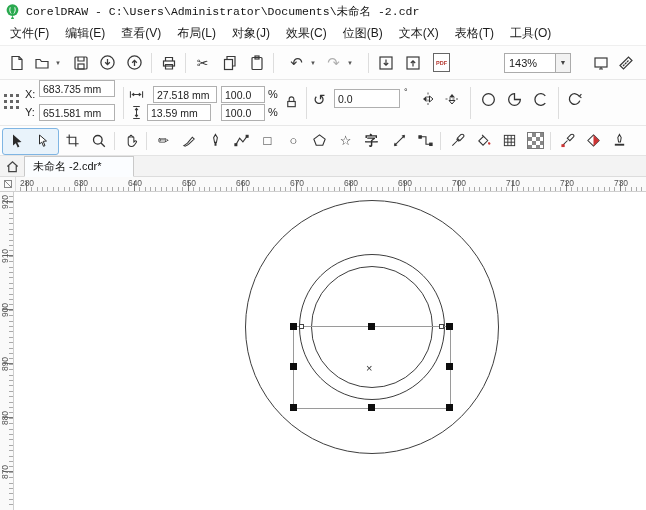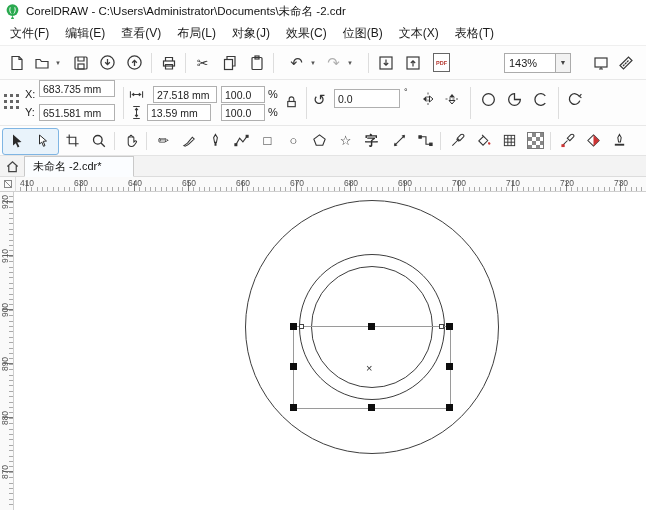--- a/index.html
+++ b/index.html
@@ -1,18 +1,18 @@
 <!DOCTYPE html>
 <html><head>
 <meta charset="utf-8">
 <style>
   html,body{margin:0;padding:0;background:#ddd;}
   .app{position:relative;width:646px;height:510px;background:#fff;font-family:"Liberation Sans",sans-serif;overflow:hidden;-webkit-font-smoothing:antialiased;}
   .titlebar{position:absolute;top:0;left:0;width:100%;height:22px;display:flex;align-items:center;gap:6px;padding-left:5px;box-sizing:border-box;background:#fff;}
-  .title-text{font-size:11.5px;color:#121212;white-space:nowrap;}
+  .title-text{font-size:11.5px;color:#121212;white-space:nowrap;font-family:Liberation Mono, monospace;}
   .menubar{position:absolute;top:22px;left:0;width:100%;height:24px;display:flex;align-items:center;background:#fff;border-bottom:1px solid #efefef;box-sizing:border-box;padding-left:2px;}
   .menu-item{font-size:12px;color:#1c1c1c;padding:3px 8px;cursor:default;}
   .toolbar{position:absolute;top:46px;left:0;width:100%;height:34px;display:flex;align-items:center;background:#fdfdfd;border-bottom:1px solid #e8e8e8;box-sizing:border-box;padding:0 4px;}
   .tbtn{width:25px;height:25px;display:flex;align-items:center;justify-content:center;color:#3a3a3a;flex:0 0 auto;}
   .tbtn.disabled{opacity:.4;}
   .caret{font-size:6px;color:#555;width:8px;text-align:center;flex:0 0 auto;}
   .vsep{width:1px;height:20px;background:#ddd;margin:0 4px;flex:0 0 auto;}
   .pdf-badge{border:1px solid #666;width:15px;height:17px;display:flex;align-items:center;justify-content:center;background:#fff;}
   .pdf-badge span{font-size:5.5px;font-weight:bold;color:#b3342c;}
   .zoom-combo{display:flex;align-items:center;margin-left:6px;flex:0 0 auto;padding-left:44px;}
@@ -73,20 +73,21 @@
   <div class="menubar">
     <span class="menu-item">文件(F)</span>
     <span class="menu-item">编辑(E)</span>
     <span class="menu-item">查看(V)</span>
     <span class="menu-item">布局(L)</span>
     <span class="menu-item">对象(J)</span>
     <span class="menu-item">效果(C)</span>
     <span class="menu-item">位图(B)</span>
     <span class="menu-item">文本(X)</span>
     <span class="menu-item">表格(T)</span>
+    <span class="menu-item">工具(O)</span>
   </div>
 
   <div class="toolbar">
     <div class="tbtn">
         <svg width="16" height="16" viewBox="0 0 16 16" fill="none" stroke="#3a3a3a" stroke-width="1.2">
           <path d="M3 1.5 h7 l3 3 V14.5 H3 Z"></path>
           <path d="M10 1.5 v3 h3"></path>
         </svg>
       </div>
     <div class="tbtn">
@@ -394,21 +395,21 @@
 
   <div class="hruler">
     <div class="hruler-ticks"></div>
   </div>
   <div class="ruler-corner">
     <svg width="10" height="10" viewBox="0 0 10 10" fill="none" stroke="#888" stroke-width="1">
         <rect x="1.5" y="1.5" width="7" height="7"></rect>
         <path d="M1.5 1.5 L8.5 8.5"></path>
       </svg>
   </div>
-  <span class="hlabel" style="left:17px">410</span>
+  <span class="hlabel" style="left:17px">280</span>
   <span class="hlabel" style="left:71px">630</span>
   <span class="hlabel" style="left:125px">640</span>
   <span class="hlabel" style="left:179px">650</span>
   <span class="hlabel" style="left:233px">660</span>
   <span class="hlabel" style="left:287px">670</span>
   <span class="hlabel" style="left:341px">680</span>
   <span class="hlabel" style="left:395px">690</span>
   <span class="hlabel" style="left:449px">700</span>
   <span class="hlabel" style="left:503px">710</span>
   <span class="hlabel" style="left:557px">720</span>

